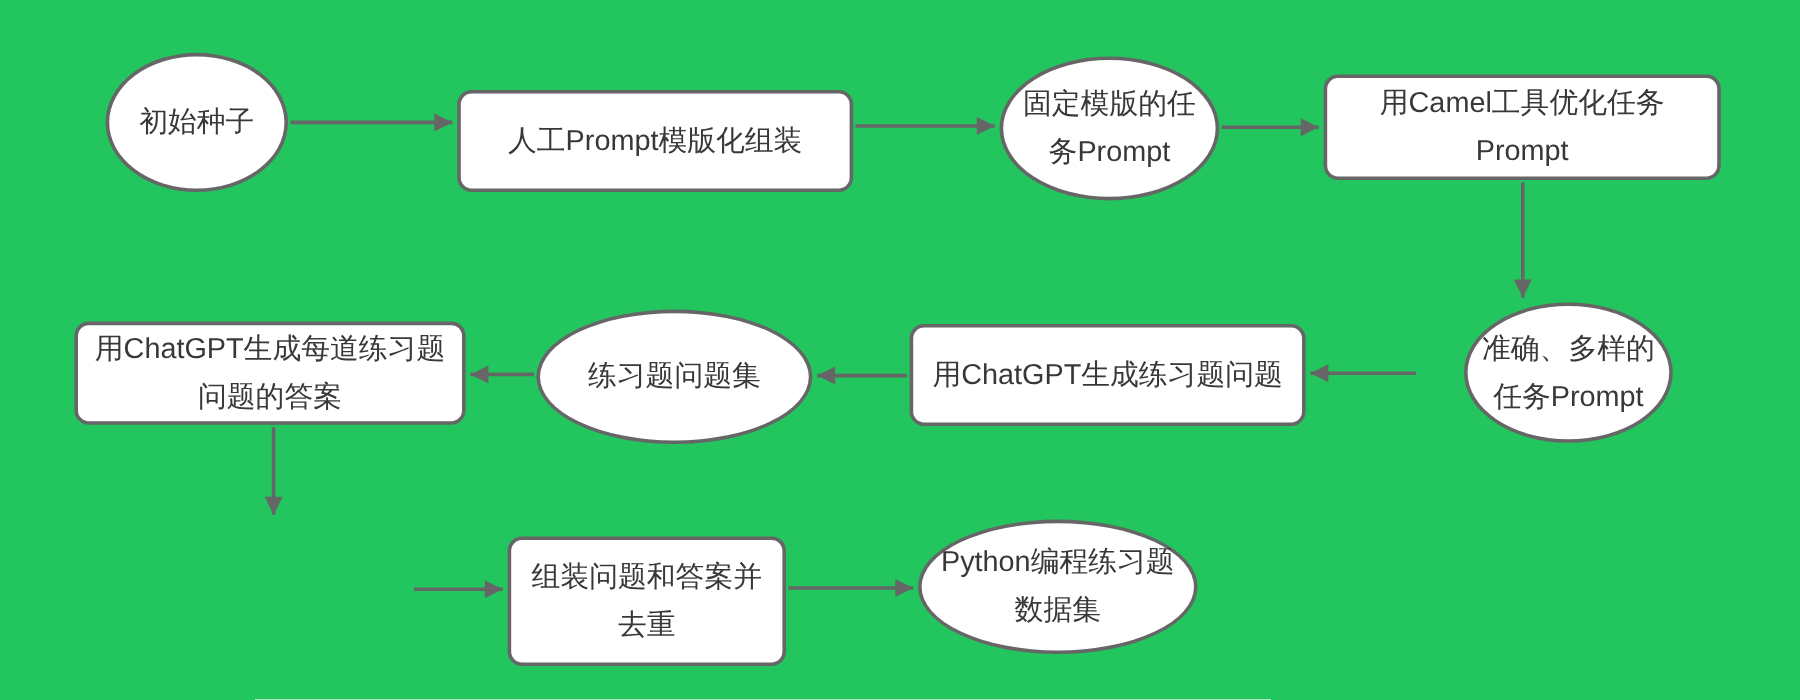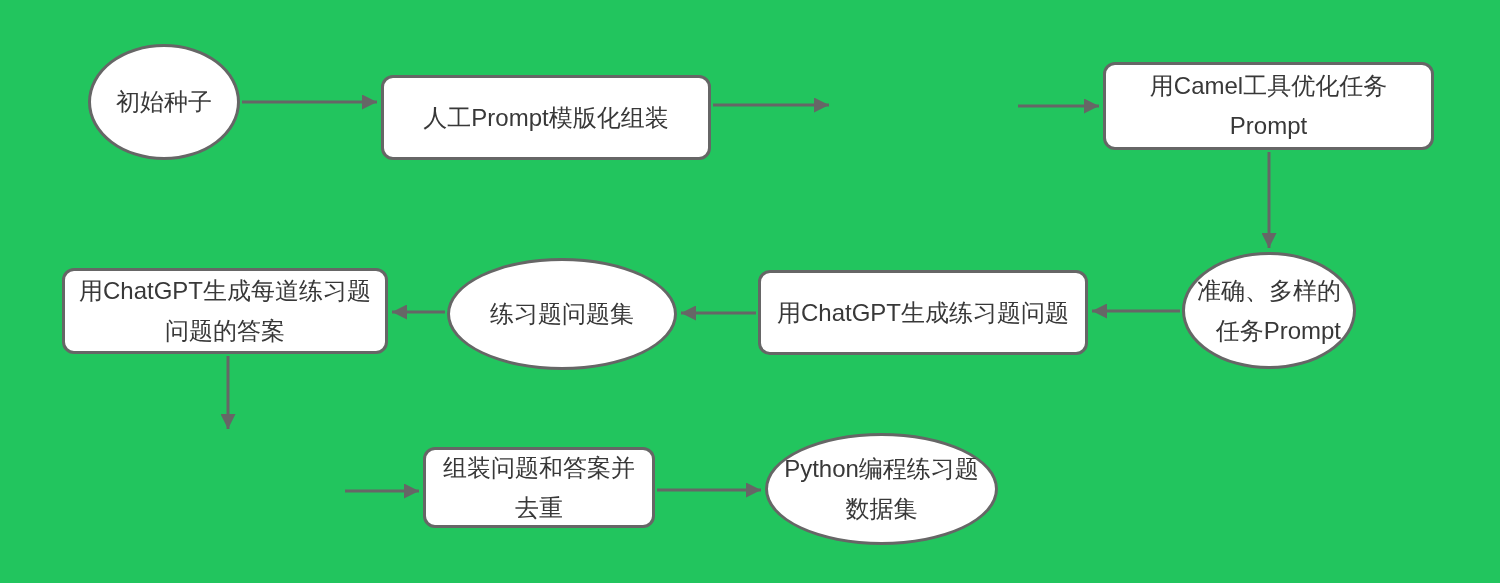--- a/index.html
+++ b/index.html
@@ -65,46 +65,50 @@
   </svg>
 
   <div class="node ellipse" style="left:88px; top:44px; width:152px; height:116px;">
     <span class="label">初始种子</span>
   </div>
 
   <div class="node rect" style="left:381px; top:63px; width:330px; height:85px;margin-top:12px;">
     <span class="label">人工Prompt模版化组装</span>
   </div>
 
+  <div class="node ellipse" style="left:833px; top:47px; width:183px; height:120px;">
+    <span class="label">固定模版的任
+务Prompt</span>
+  </div>
 
   <div class="node rect" style="left:1103px; top:62px; width:331px; height:88px;">
     <span class="label">用Camel工具优化任务
 Prompt</span>
   </div>
 
-  <div class="node ellipse" style="left:1182px; top:252px; width:174px; height:117px;text-align:right;">
+  <div class="node ellipse" style="left:1220px; top:252px; width:174px; height:117px;">
     <span class="label">准确、多样的
 任务Prompt</span>
   </div>
 
   <div class="node rect" style="left:758px; top:270px; width:330px; height:85px;">
     <span class="label">用ChatGPT生成练习题问题</span>
   </div>
 
   <div class="node ellipse" style="left:447px; top:258px; width:230px; height:112px;">
     <span class="label">练习题问题集</span>
   </div>
 
   <div class="node rect" style="left:62px; top:268px; width:326px; height:86px;">
     <span class="label">用ChatGPT生成每道练习题
 问题的答案</span>
   </div>
 
 
-  <div class="node rect" style="left:423px; top:447px; width:232px; height:81px;">
+  <div class="node rect" style="left:423px; top:447px; width:232px; height:108px;">
     <span class="label">组装问题和答案并
 去重</span>
   </div>
 
   <div class="node ellipse" style="left:765px; top:433px; width:233px; height:112px;">
     <span class="label">Python编程练习题
 数据集</span>
   </div>
 
 </div>

